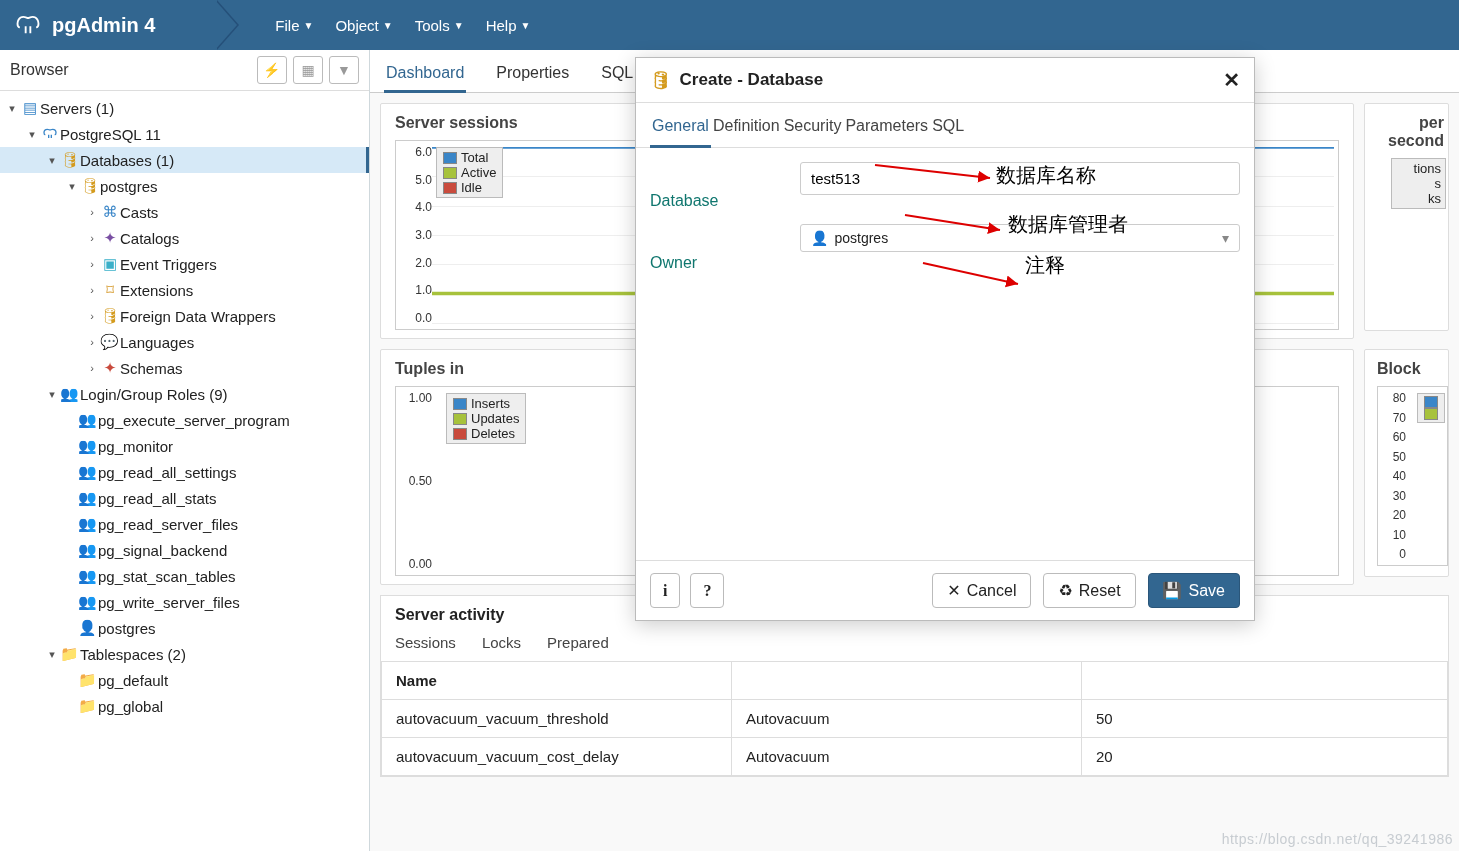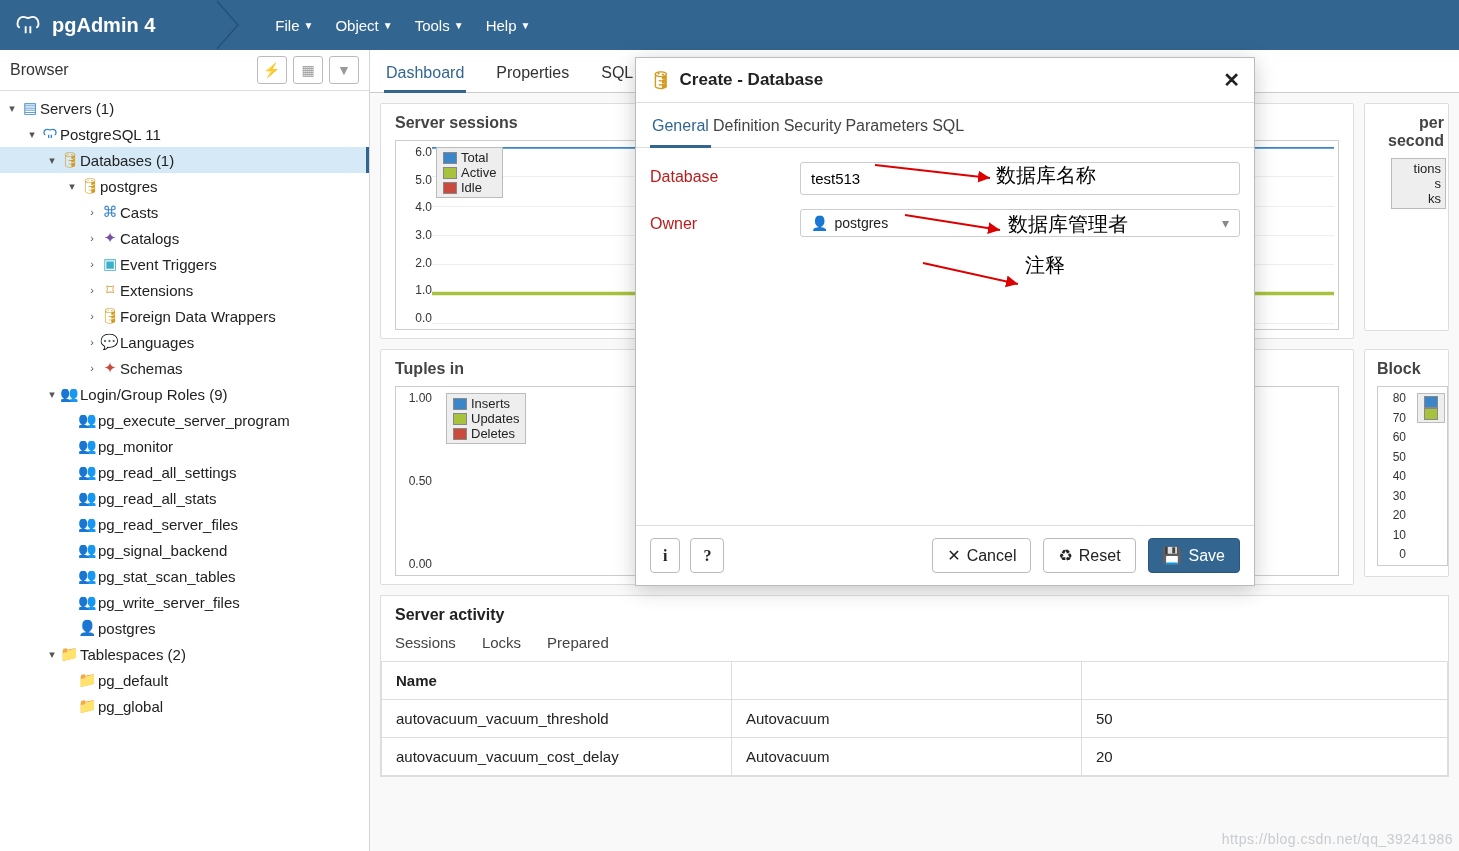--- a/index.html
+++ b/index.html
@@ -65,21 +65,21 @@
 
 .dialog { position:absolute; left:635px; top:57px; width:620px; background:#fff; border:1px solid #bbb; box-shadow:0 4px 20px rgba(0,0,0,.2); z-index:50; display:flex; flex-direction:column; }
 .dlg-head { display:flex; align-items:center; justify-content:space-between; padding:10px 14px; border-bottom:1px solid #ddd; }
 .dlg-title { display:flex; align-items:center; gap:8px; font-weight:700; font-size:17px; }
 .dlg-close { font-size:20px; cursor:pointer; font-weight:700; }
 .dlg-tabs { display:flex; padding:8px 14px 0; border-bottom:1px solid #ddd; }
 .dlg-tab { padding:6px 2px 10px; font-size:16px; color:#444; cursor:pointer; }
 .dlg-tab.active { color:#326690; border-bottom:3px solid #326690; margin-bottom:-1px; }
 .dlg-body { padding:14px; }
 .frow { display:flex; align-items:flex-start; margin-bottom:14px; }
-.flabel { width:150px; font-size:16px; color:#b91c1c; padding-top:6px; }
+.flabel { width:150px; font-size:16px; color:#0f766e; padding-top:6px;margin-top:24px; }
 .finput { flex:1; }
 .finput input, .finput select, .finput textarea { width:100%; border:1px solid #ccc; border-radius:3px; padding:7px 10px; font-size:15px; font-family:inherit; background:#fff; }
 .finput textarea { height:150px; resize:none; }
 .owner-box { display:flex; align-items:center; border:1px solid #ccc; border-radius:3px; padding:5px 10px; justify-content:space-between; cursor:pointer; }
 .owner-left { display:flex; align-items:center; gap:6px; }
 .dlg-foot { display:flex; justify-content:space-between; padding:12px 14px; border-top:1px solid #ddd; background:#fff; }
 .dlg-foot-left { display:flex; gap:10px; }
 .dlg-foot-right { display:flex; gap:12px; }
 .btn { border:1px solid #bbb; background:#fff; padding:7px 14px; border-radius:4px; font-size:16px; display:flex; align-items:center; gap:6px; cursor:pointer; }
 .btn.icon-only { padding:6px 12px; font-weight:700; font-family:serif; }

